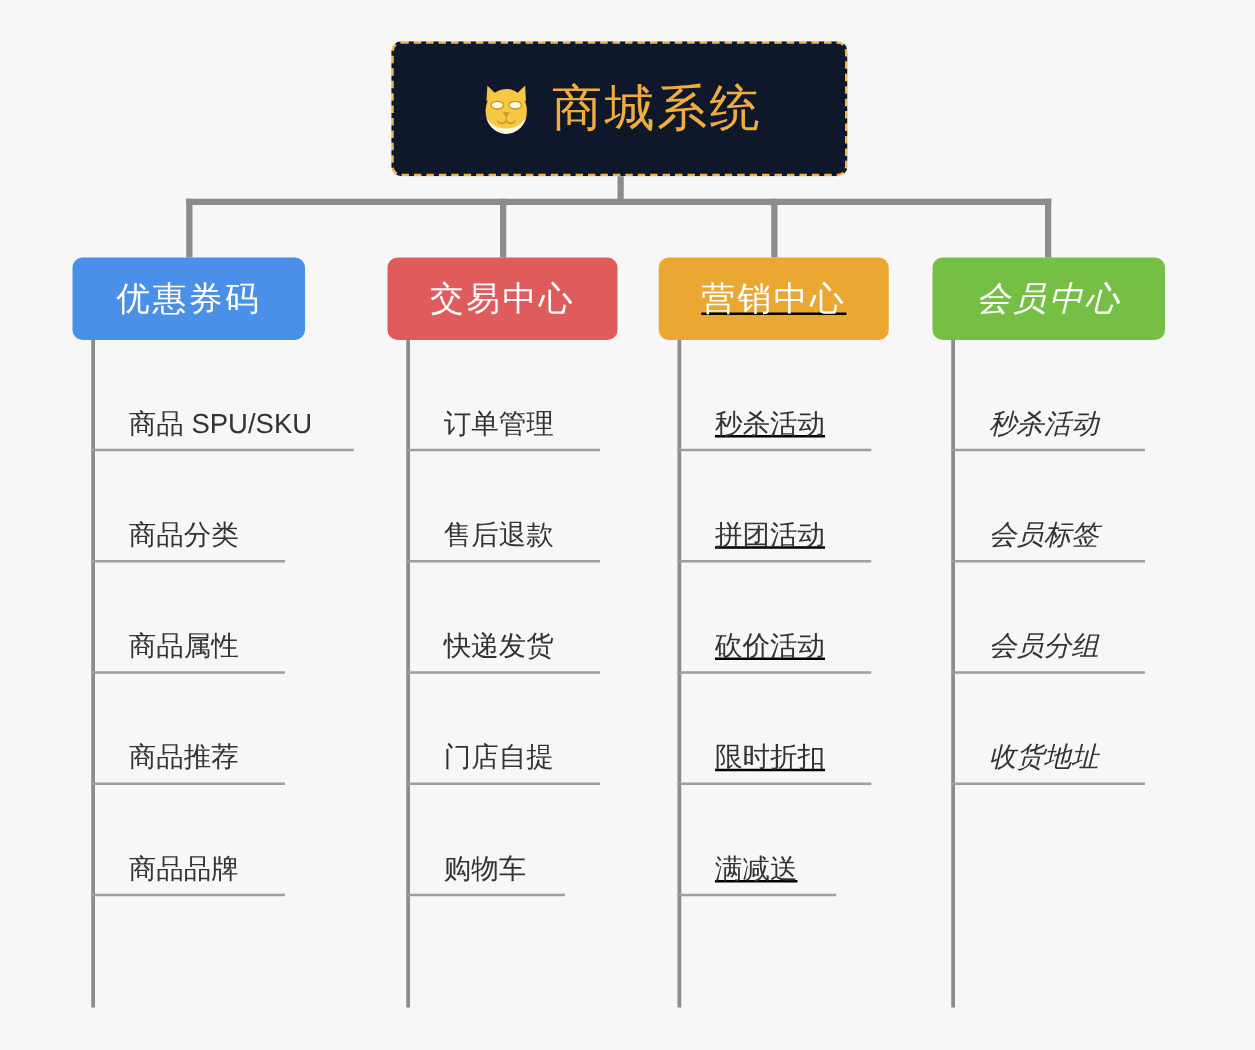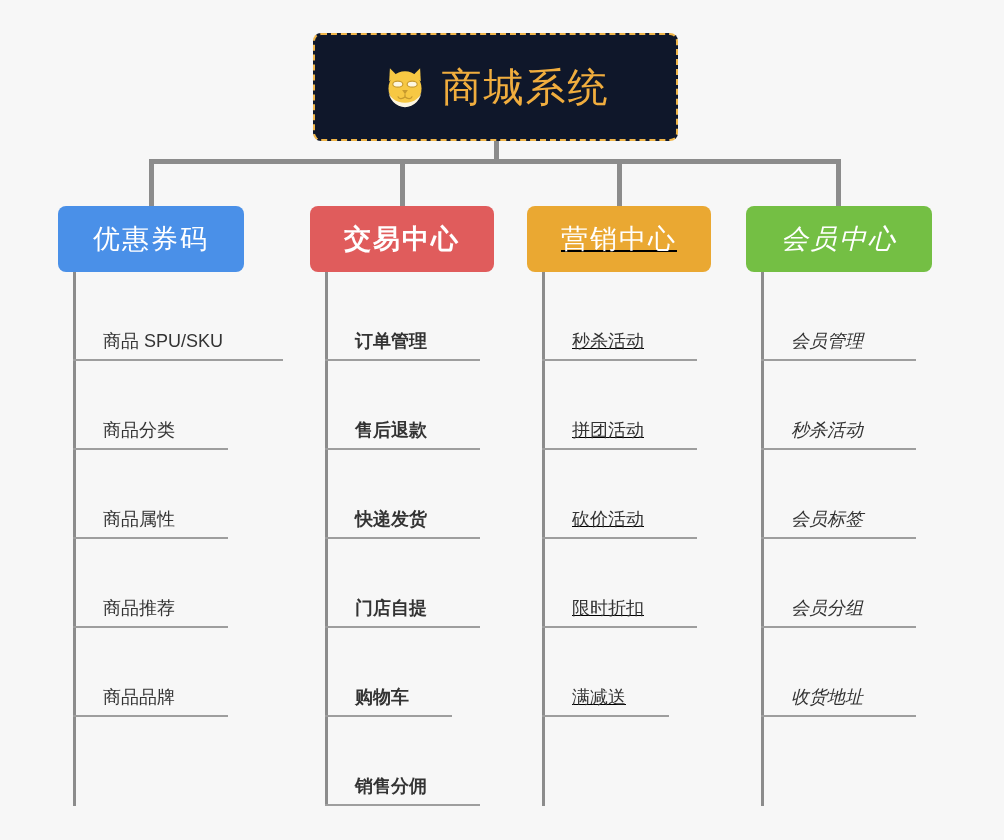--- a/index.html
+++ b/index.html
@@ -49,21 +49,21 @@
     background:#8c8c8c;
   }
   .item{
     position:relative;
     height:89px;
     box-sizing:border-box;
     display:flex;align-items:flex-end;
     padding-left:45px;
   }
   .item-label{
-    font-size:18px;color:#333333;line-height:1;
+    font-size:22px;color:#333333;line-height:1;
     position:relative;bottom:11px;
     white-space:nowrap;
   }
   .item-rule{
     position:absolute;left:15px;bottom:0;height:2px;background:#9e9e9e;
   }
 </style>
 </head>
 <body>
 
@@ -116,21 +116,21 @@
           <div class="item">
             <span class="item-label">商品推荐</span>
             <div class="item-rule" style="width: 155px;"></div>
           </div>
           <div class="item">
             <span class="item-label">商品品牌</span>
             <div class="item-rule" style="width: 155px;"></div>
           </div>
         </div>
       </div>
-      <div class="col" style="left: 310px; width: 184px; font-weight: bold;">
+      <div class="col" style="left: 310px; width: 184px;">
         <div class="cat-box" style="background: rgb(224, 92, 92); width: 184px;">
           <span>交易中心</span>
         </div>
         <div class="items">
           <div class="spine" style="height: 534px;"></div>
           <div class="item">
             <span class="item-label">订单管理</span>
             <div class="item-rule" style="width: 155px;"></div>
           </div>
           <div class="item">
@@ -141,24 +141,20 @@
             <span class="item-label">快递发货</span>
             <div class="item-rule" style="width: 155px;"></div>
           </div>
           <div class="item">
             <span class="item-label">门店自提</span>
             <div class="item-rule" style="width: 155px;"></div>
           </div>
           <div class="item">
             <span class="item-label">购物车</span>
             <div class="item-rule" style="width: 127px;"></div>
-          </div>
-          <div class="item">
-            <span class="item-label">销售分佣</span>
-            <div class="item-rule" style="width: 155px;"></div>
           </div>
         </div>
       </div>
       <div class="col" style="left: 527px; width: 184px; text-decoration: underline;">
         <div class="cat-box" style="background: rgb(234, 168, 50); width: 184px;">
           <span>营销中心</span>
         </div>
         <div class="items">
           <div class="spine" style="height: 534px;"></div>
           <div class="item">
@@ -183,24 +179,20 @@
           </div>
         </div>
       </div>
       <div class="col" style="left: 746px; width: 186px; font-style: italic;">
         <div class="cat-box" style="background: rgb(116, 191, 68); width: 186px;">
           <span>会员中心</span>
         </div>
         <div class="items">
           <div class="spine" style="height: 534px;"></div>
           <div class="item">
-            <span class="item-label">会员管理</span>
-            <div class="item-rule" style="width: 155px;"></div>
-          </div>
-          <div class="item">
             <span class="item-label">秒杀活动</span>
             <div class="item-rule" style="width: 155px;"></div>
           </div>
           <div class="item">
             <span class="item-label">会员标签</span>
             <div class="item-rule" style="width: 155px;"></div>
           </div>
           <div class="item">
             <span class="item-label">会员分组</span>
             <div class="item-rule" style="width: 155px;"></div>

